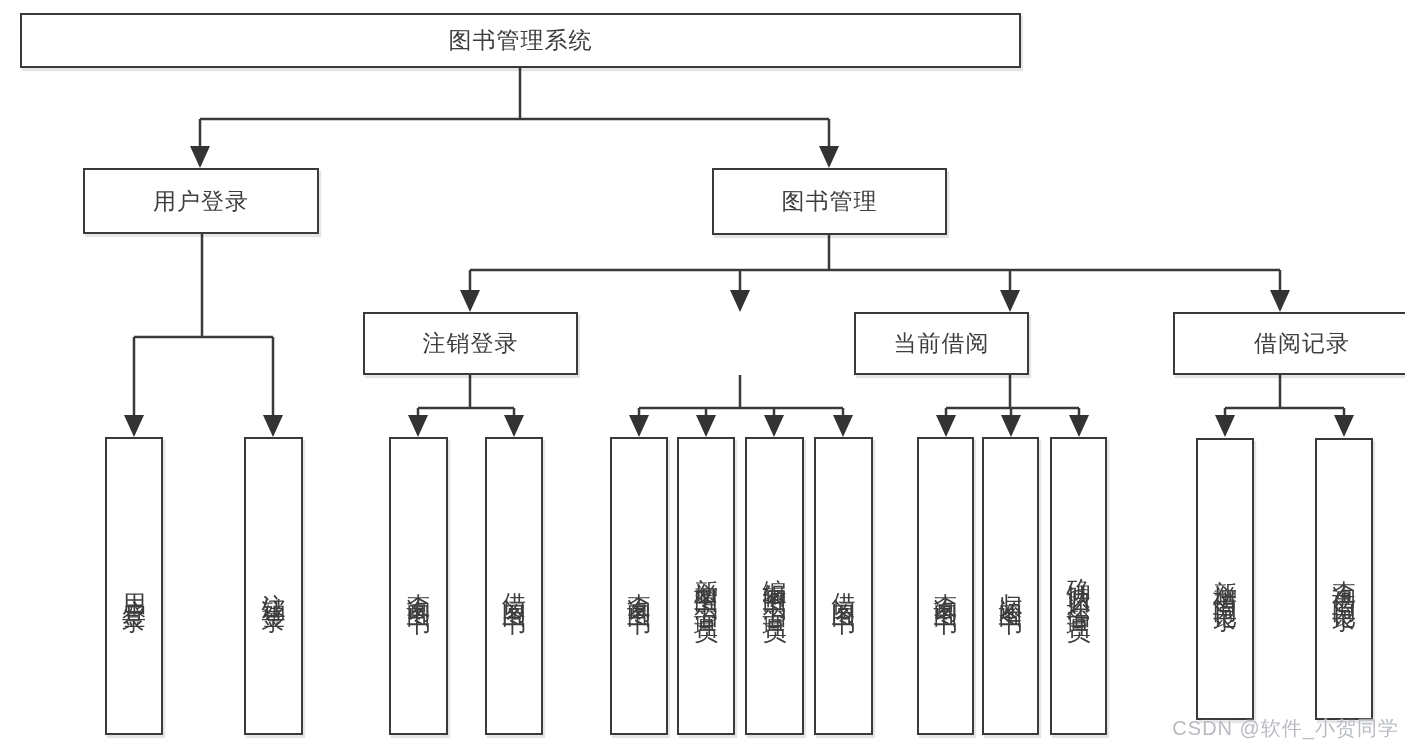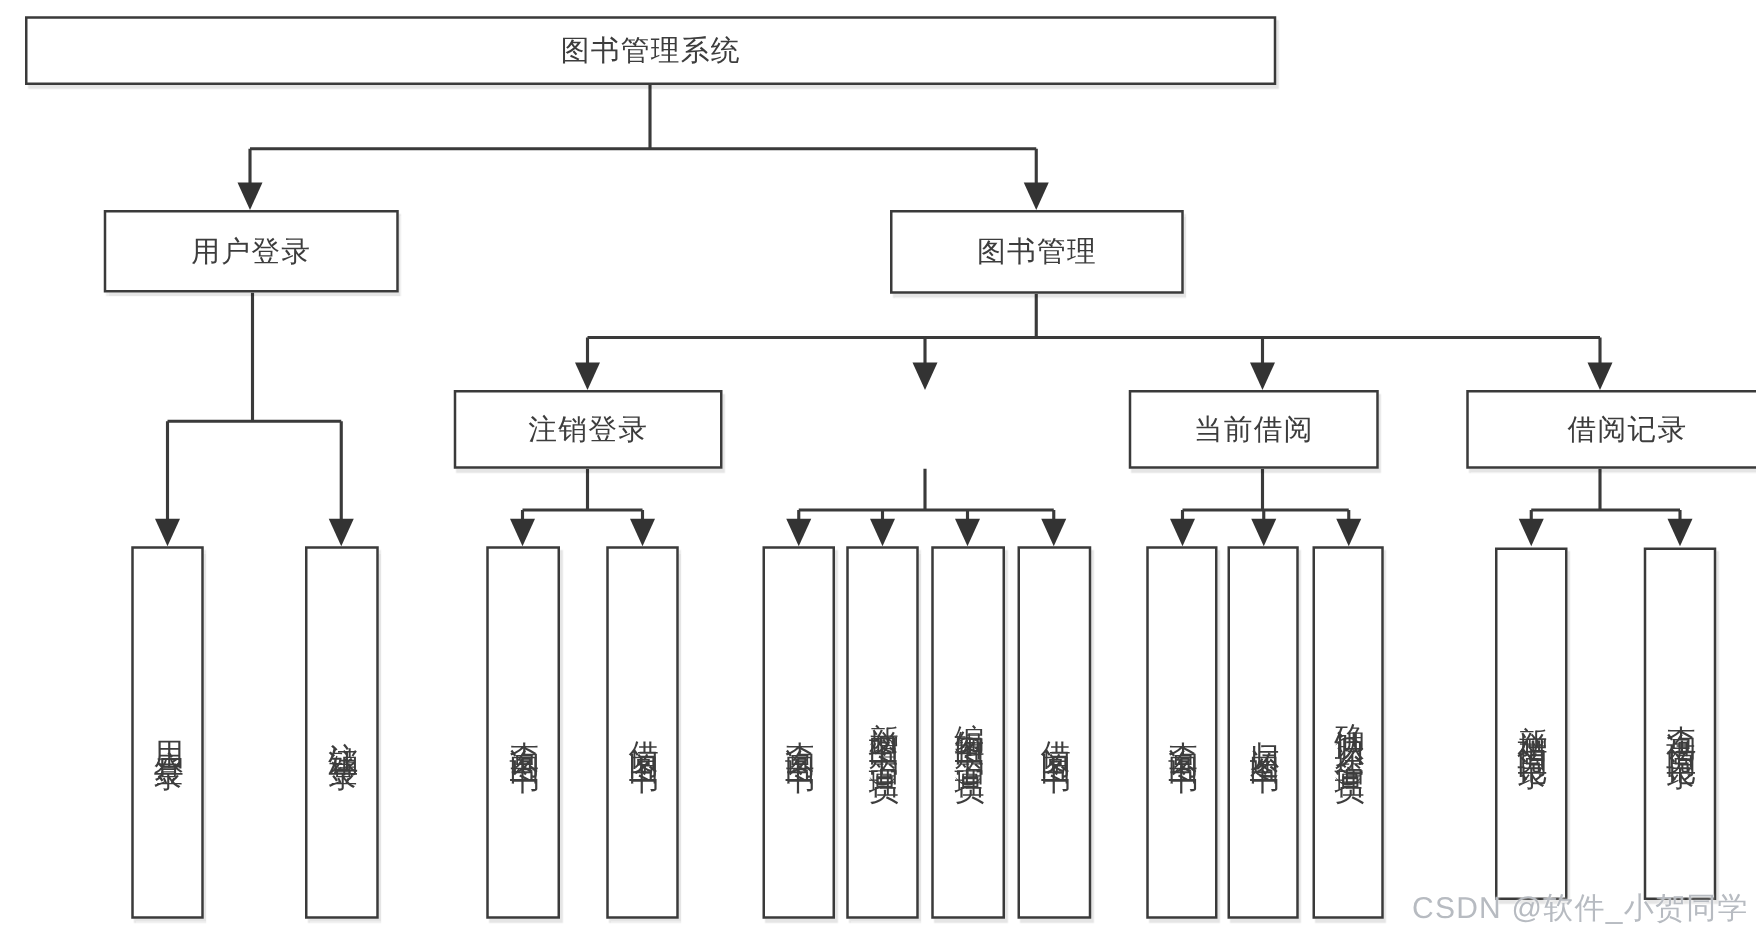--- a/index.html
+++ b/index.html
@@ -14,21 +14,21 @@
     display:flex;align-items:center;justify-content:center;
     box-shadow:2px 3px 1px rgba(0,0,0,0.10);
   }
   .hbox{font-size:23px;letter-spacing:1px;}
   .vbox{
     writing-mode:vertical-rl;text-orientation:mixed;
     font-size:24px;letter-spacing:6px;line-height:1;
   }
   .watermark{
     position:absolute;right:6px;bottom:5px;
-    font-size:24px;color:#b7bbc1;letter-spacing:1px;
+    font-size:20px;color:#b7bbc1;letter-spacing:1px;
     text-shadow:0 0 2px #ffffff;white-space:nowrap;
   }
 </style>
 </head>
 <body>
 
 <div class="canvas">
 
   <svg class="connectors" width="1405" height="747" viewBox="0 0 1405 747">
     <g stroke="#3a3a3a" stroke-width="2.5" fill="none">
@@ -72,21 +72,21 @@
       <polygon points="1334,415 1354,415 1344,437"></polygon>
     </g>
   </svg>
 
   <div class="node hbox" style="left:20px;top:13px;width:1001px;height:55px">图书管理系统</div>
 
   <div class="node hbox" style="left:83px;top:168px;width:236px;height:66px">用户登录</div>
   <div class="node hbox" style="left:712px;top:168px;width:235px;height:67px">图书管理</div>
 
   <div class="node hbox" style="left:363px;top:312px;width:215px;height:63px">注销登录</div>
-  <div class="node hbox" style="left:903px;top:312px;width:200px;height:63px">当前借阅</div>
+  <div class="node hbox" style="left:854px;top:312px;width:175px;height:63px">当前借阅</div>
   <div class="node hbox" style="left:1173px;top:312px;width:258px;height:63px">借阅记录</div>
 
   <div class="node vbox" style="left:105px;top:437px;width:58px;height:298px">用户登录</div>
   <div class="node vbox" style="left:244px;top:437px;width:59px;height:298px">注销登录</div>
 
   <div class="node vbox" style="left:389px;top:437px;width:59px;height:298px">查询图书</div>
   <div class="node vbox" style="left:485px;top:437px;width:58px;height:298px">借阅图书</div>
 
   <div class="node vbox" style="left:610px;top:437px;width:58px;height:298px">查询图书</div>
   <div class="node vbox" style="left:677px;top:437px;width:58px;height:298px">新增图书（管理员）</div>

